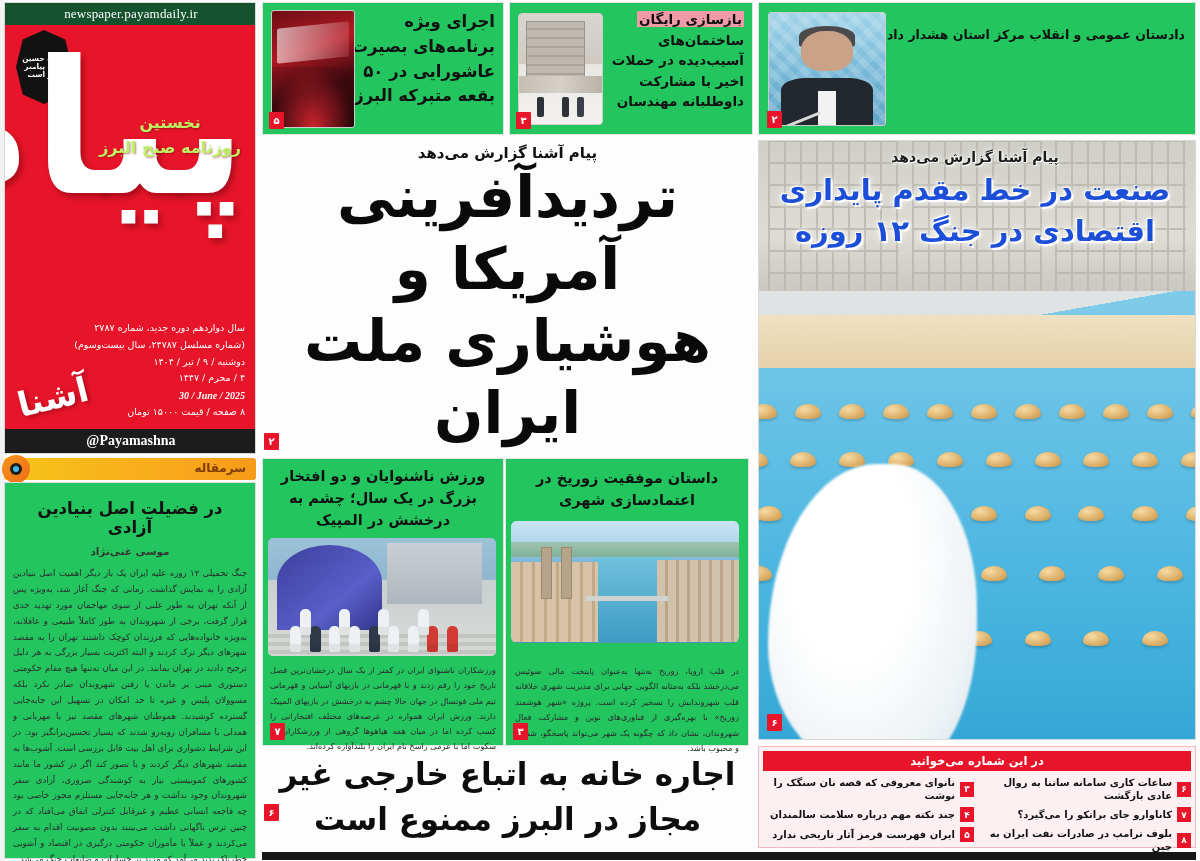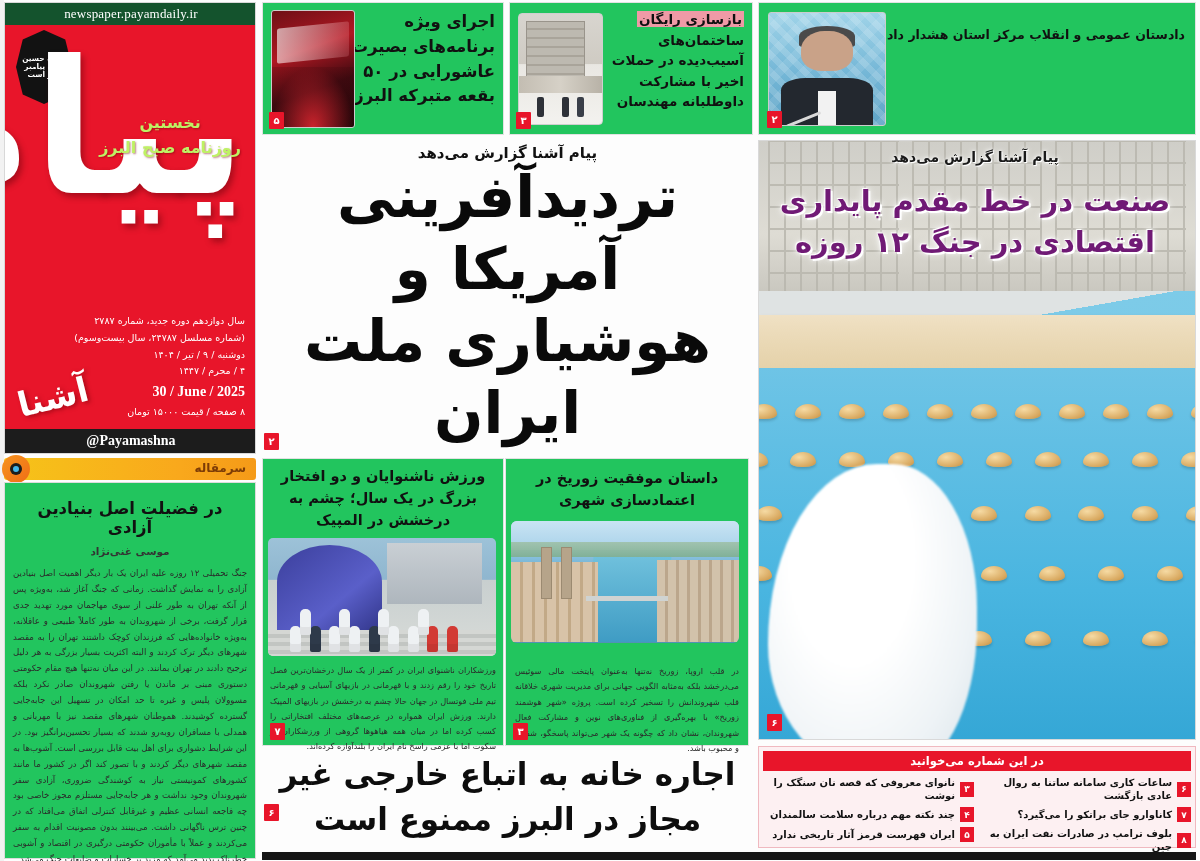--- a/index.html
+++ b/index.html
@@ -79,21 +79,21 @@
     color: #ffffff; font-size: 34px; font-weight: bold;
     transform: rotate(-14deg);
     text-shadow: 2px 2px 4px rgba(110,0,10,.5);
   }
   .issue-info {
     position: absolute; right: 10px; bottom: 32px;
     width: 218px;
     color: #ffffff; text-align: right;
     font-size: 9.5px; line-height: 1.75;
   }
-  .issue-info .en { font-family: "Liberation Serif", serif; font-weight: bold; font-size: 14px; direction: ltr; }
+  .issue-info .en { font-family: "Liberation Serif", serif; font-weight: bold; font-size: 10px; direction: ltr; font-style: italic; }
 
   
   .box {
     position: absolute;
     background: #22c55e;
     border: 1px solid #e2e2e2;
   }
   .pg {
     position: absolute;
     width: 15px; height: 17px;
@@ -257,22 +257,22 @@
   }
   #big-photo .overlay {
     position: absolute; right: 10px; top: 8px; width: 420px;
     text-align: center; pointer-events: none;
   }
   #big-photo .overlay .kick {
     font-size: 14px; font-weight: bold; color: #1a1a1a;
     text-shadow: 0 0 3px #fff, 0 0 6px #fff, 1px 1px 0 #fff;
   }
   #big-photo .overlay .txt {
-    margin-top: 16px;
-    font-size: 29px; line-height: 1.42; font-weight: bold; color: #701a75;
+    margin-top: 5px;
+    font-size: 29px; line-height: 1.42; font-weight: bold; color: #1d4ed8;
     text-shadow: 0 0 4px #fff, 0 0 8px #fff, 2px 2px 0 #fff, -1px -1px 0 #fff;
   }
 
   
   #editorial-tab {
     position: absolute; left: 4px; top: 458px; width: 252px; height: 22px;
     background: linear-gradient(90deg,#f6c419 0%, #f9a81c 70%, #f59a18 100%);
     border-radius: 3px;
   }
   #editorial-tab .label {

